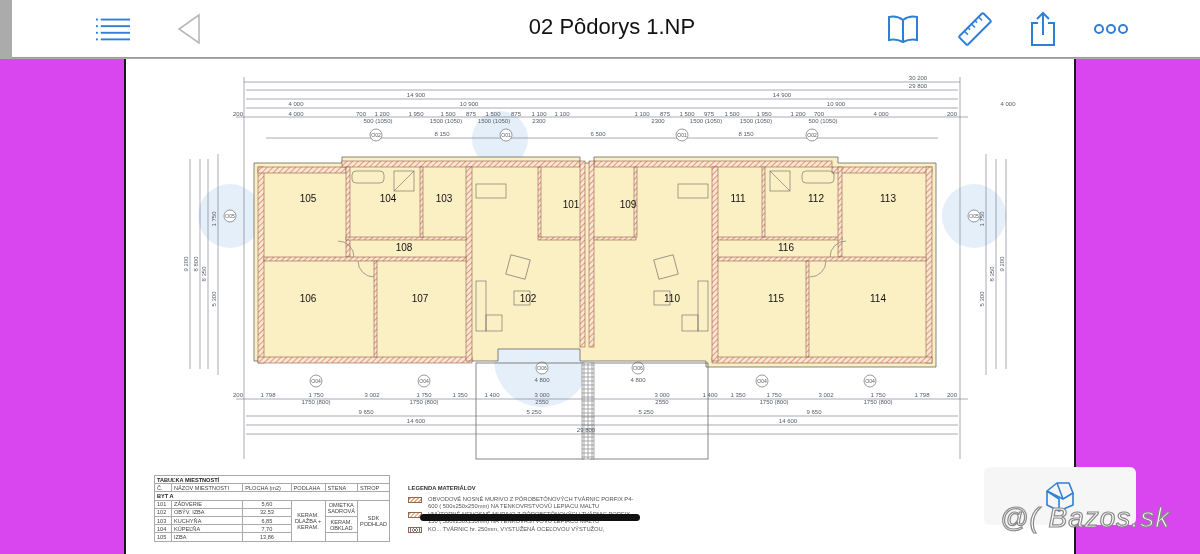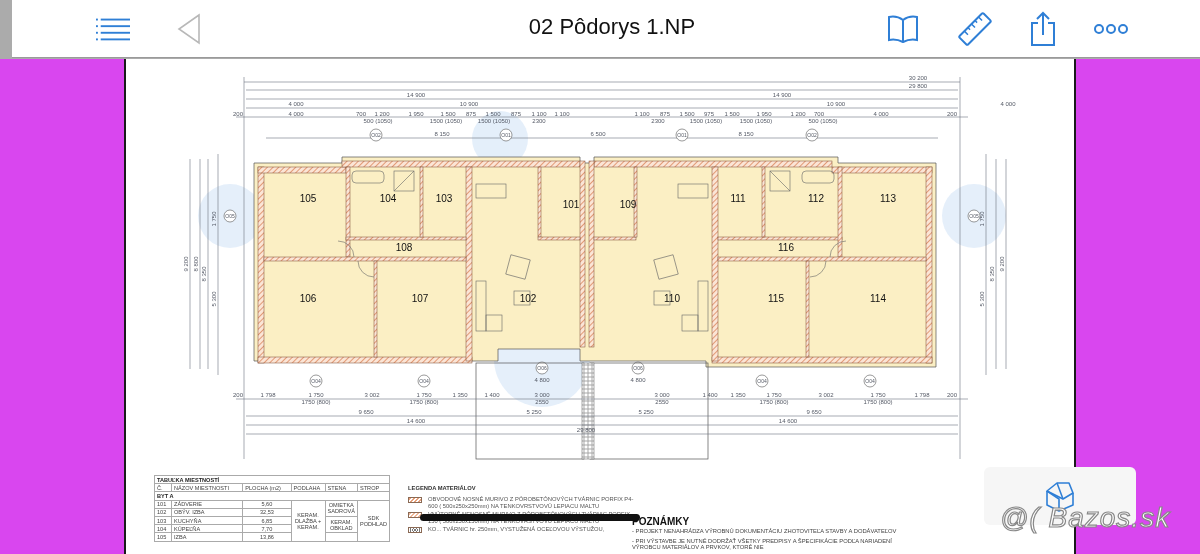--- a/index.html
+++ b/index.html
@@ -389,26 +389,20 @@
       <div class="row">
           <span class="sw sw2"></span>
           <span>VNÚTORNÉ NENOSNÉ MURIVO Z PÓROBETÓNOVÝCH TVÁRNIC PORFIX 150 ( 500x250x150mm) NA TENKOVRSTVOVÚ LEPIACU MALTU</span>
         </div>
       <div class="row">
           <span class="sw sw3"></span>
           <span>KO... TVÁRNIC hr. 250mm, VYSTUŽENÁ OCEĽOVOU VÝSTUŽOU,</span>
         </div>
     </div>
 
-    <div class="notes">
-      <div class="nt">POZNÁMKY</div>
-      <div>- PROJEKT NENAHRÁDZA VÝROBNÚ DOKUMENTÁCIU ZHOTOVITEĽA STAVBY A DODÁVATEĽOV</div>
-      <div style="margin-top:4px">- PRI VÝSTAVBE JE NUTNÉ DODRŽAŤ VŠETKY PREDPISY A ŠPECIFIKÁCIE PODĽA NARIADENÍ</div>
-      <div>VÝROBCU MATERIÁLOV A PRVKOV, KTORÉ NIE</div>
-    </div>
 
     <div class="redact" style="left:294px; top:455px; width:220px;"></div>
   </div>
 
   <div class="home-btn">
     <svg width="34" height="34" viewBox="0 0 34 34">
       <g fill="none" stroke="#2f7fd6" stroke-width="1.6" stroke-linejoin="round">
         <path d="M4 12 L14 4 L26 4 L30 14 L20 20 Z"></path>
         <path d="M4 12 L4 26 L16 32 L30 26 L30 14"></path>
         <path d="M16 32 L16 20 L4 12"></path>

